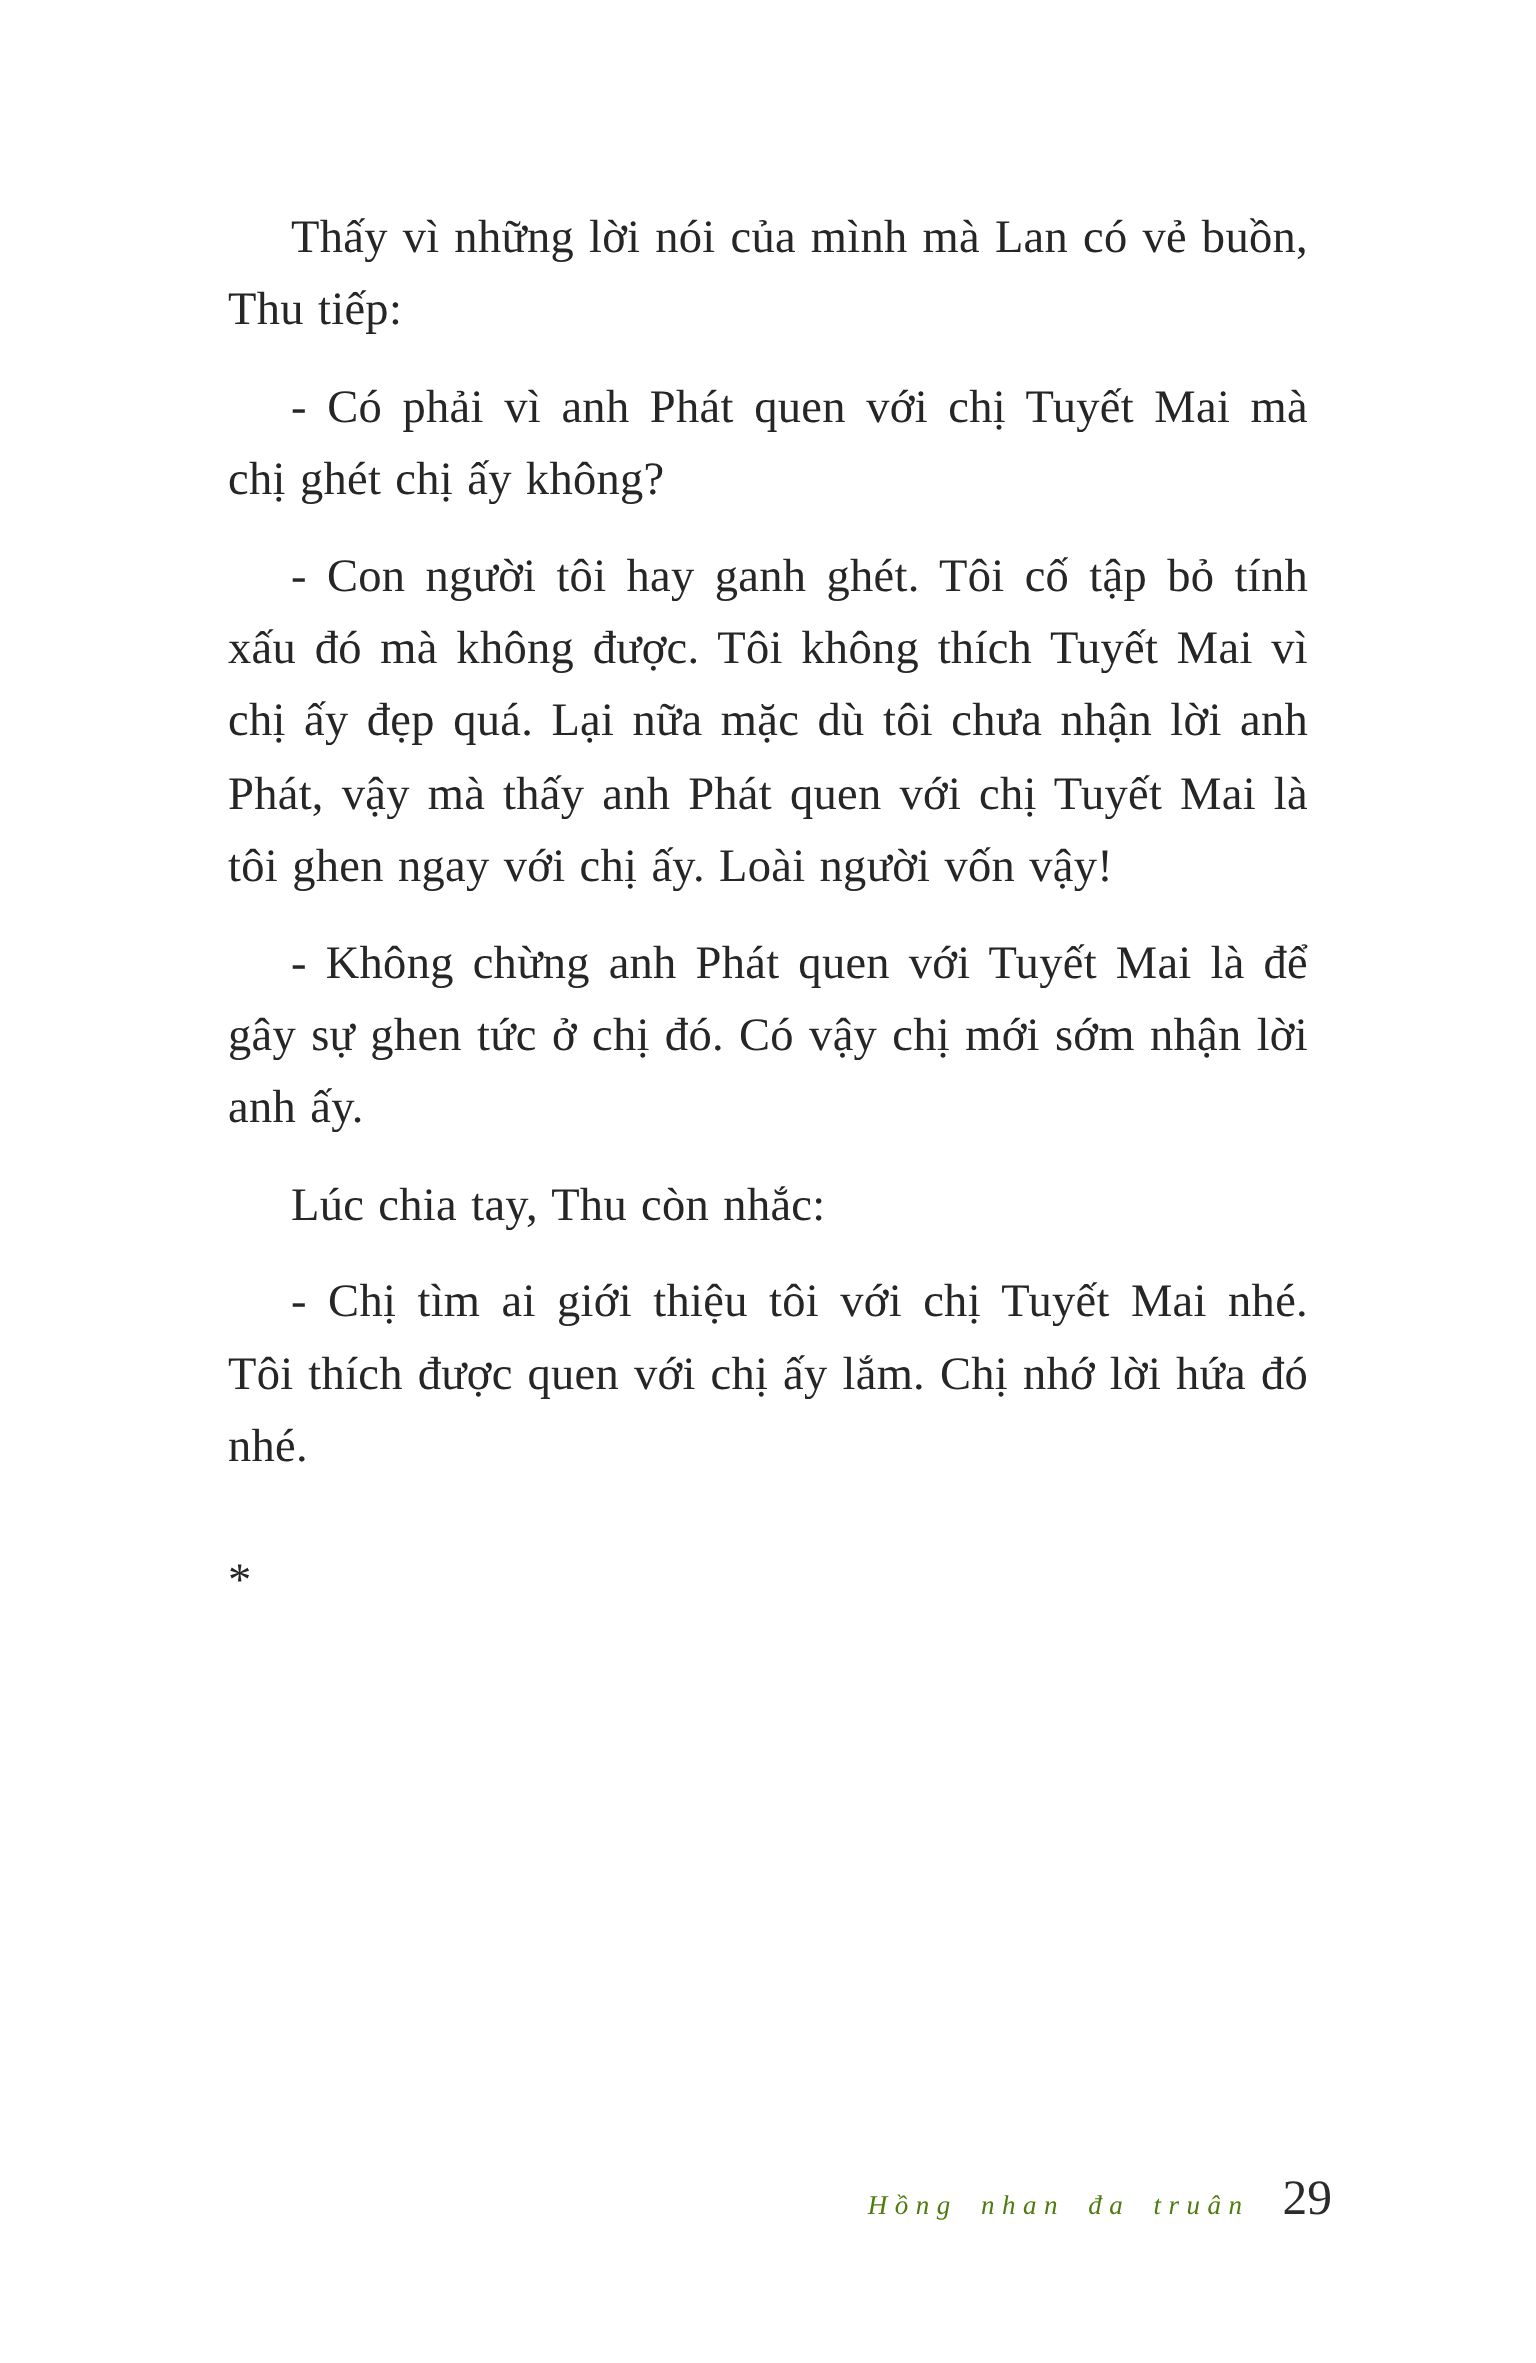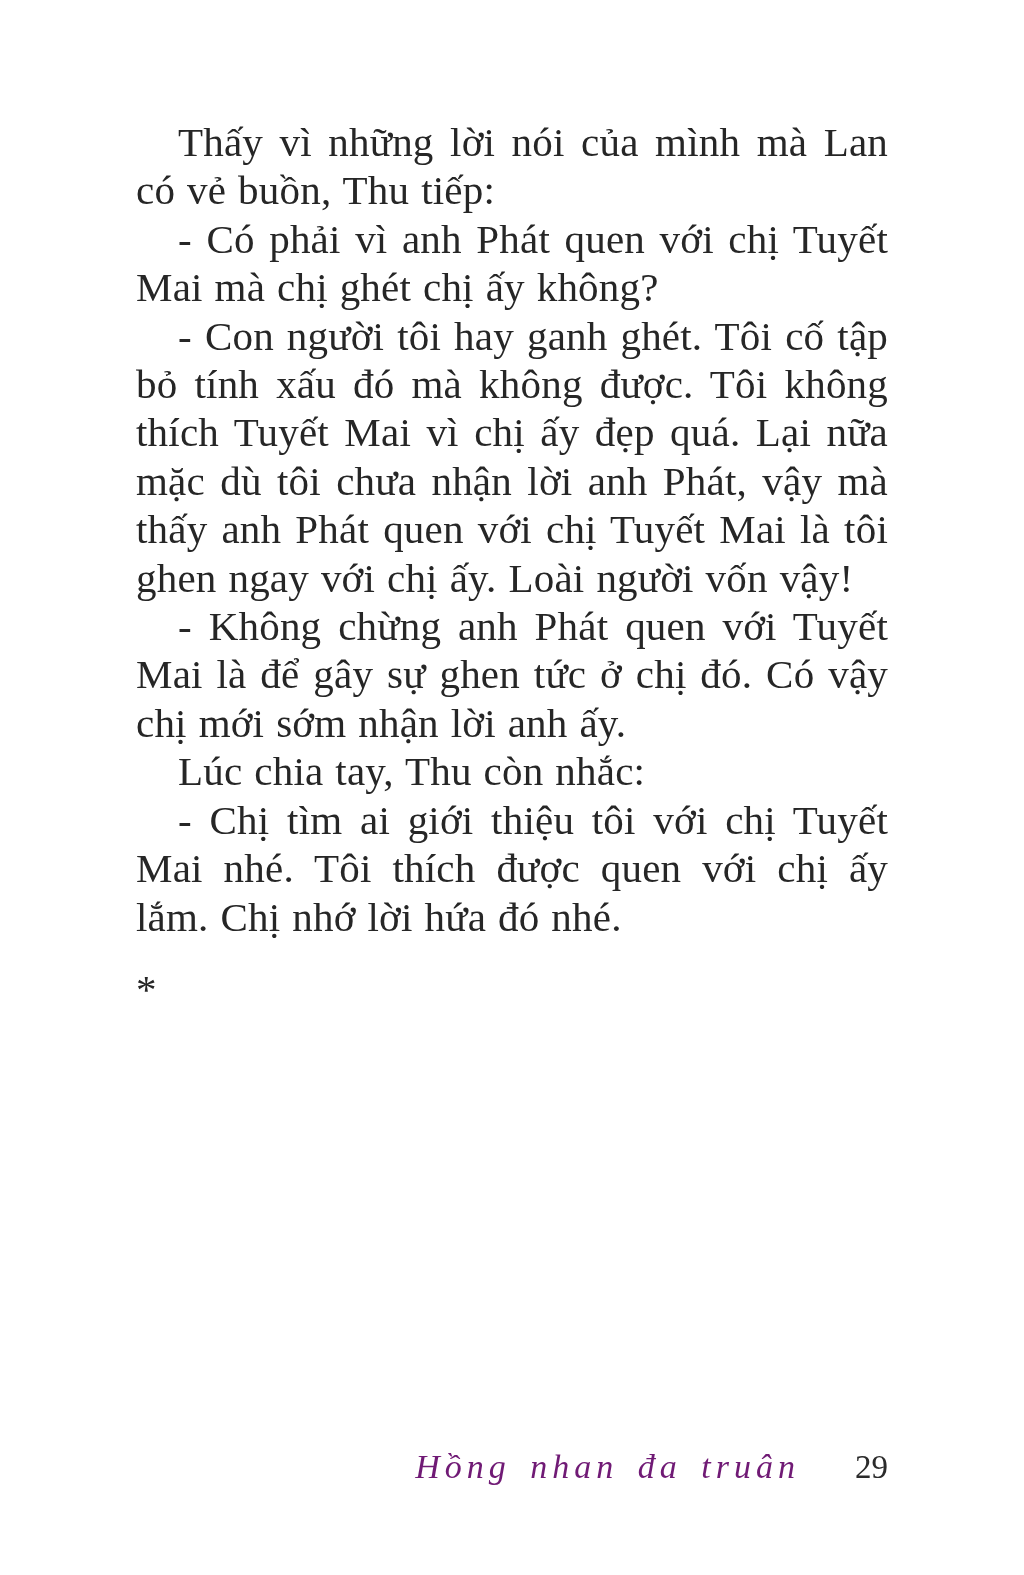--- a/index.html
+++ b/index.html
@@ -16,22 +16,22 @@
     font-family: "Liberation Serif", "DejaVu Serif", serif;
     color: #262626;
   }
   .text-block {
     position: absolute;
     left: 136px;
     top: 118px;
     width: 752px;
   }
   .text-block p {
-    margin: 0;
-    font-size: 41px;
+    margin: 16px;
+    font-size: 31px;
     line-height: 48.4px;
     text-align: justify;
     text-indent: 42px;
     letter-spacing: 0.2px;
     word-spacing: 1.5px;
   }
   .section-break {
     font-size: 30px;
     line-height: 48px;
     text-align: center;
@@ -41,29 +41,28 @@
   .footer {
     position: absolute;
     right: 136px;
     top: 1448px;
     display: flex;
     align-items: baseline;
     gap: 22px;
   }
   .running-title {
     font-style: italic;
-    font-size: 34px;
+    font-size: 18px;
     letter-spacing: 5px;
     word-spacing: 6px;
-    color: #701a75;
+    color: #4d7c0f;
   }
   .page-number {
     font-size: 33px;
     color: #2b2b2b;
-    margin-left: 33px;
   }
 </style>
 </head>
 <body>
 
 <div class="page">
 
   <div class="text-block">
     <p>Thấy vì những lời nói của mình mà Lan có vẻ buồn, Thu tiếp:</p>
     <p>- Có phải vì anh Phát quen với chị Tuyết Mai mà chị ghét chị ấy không?</p>

